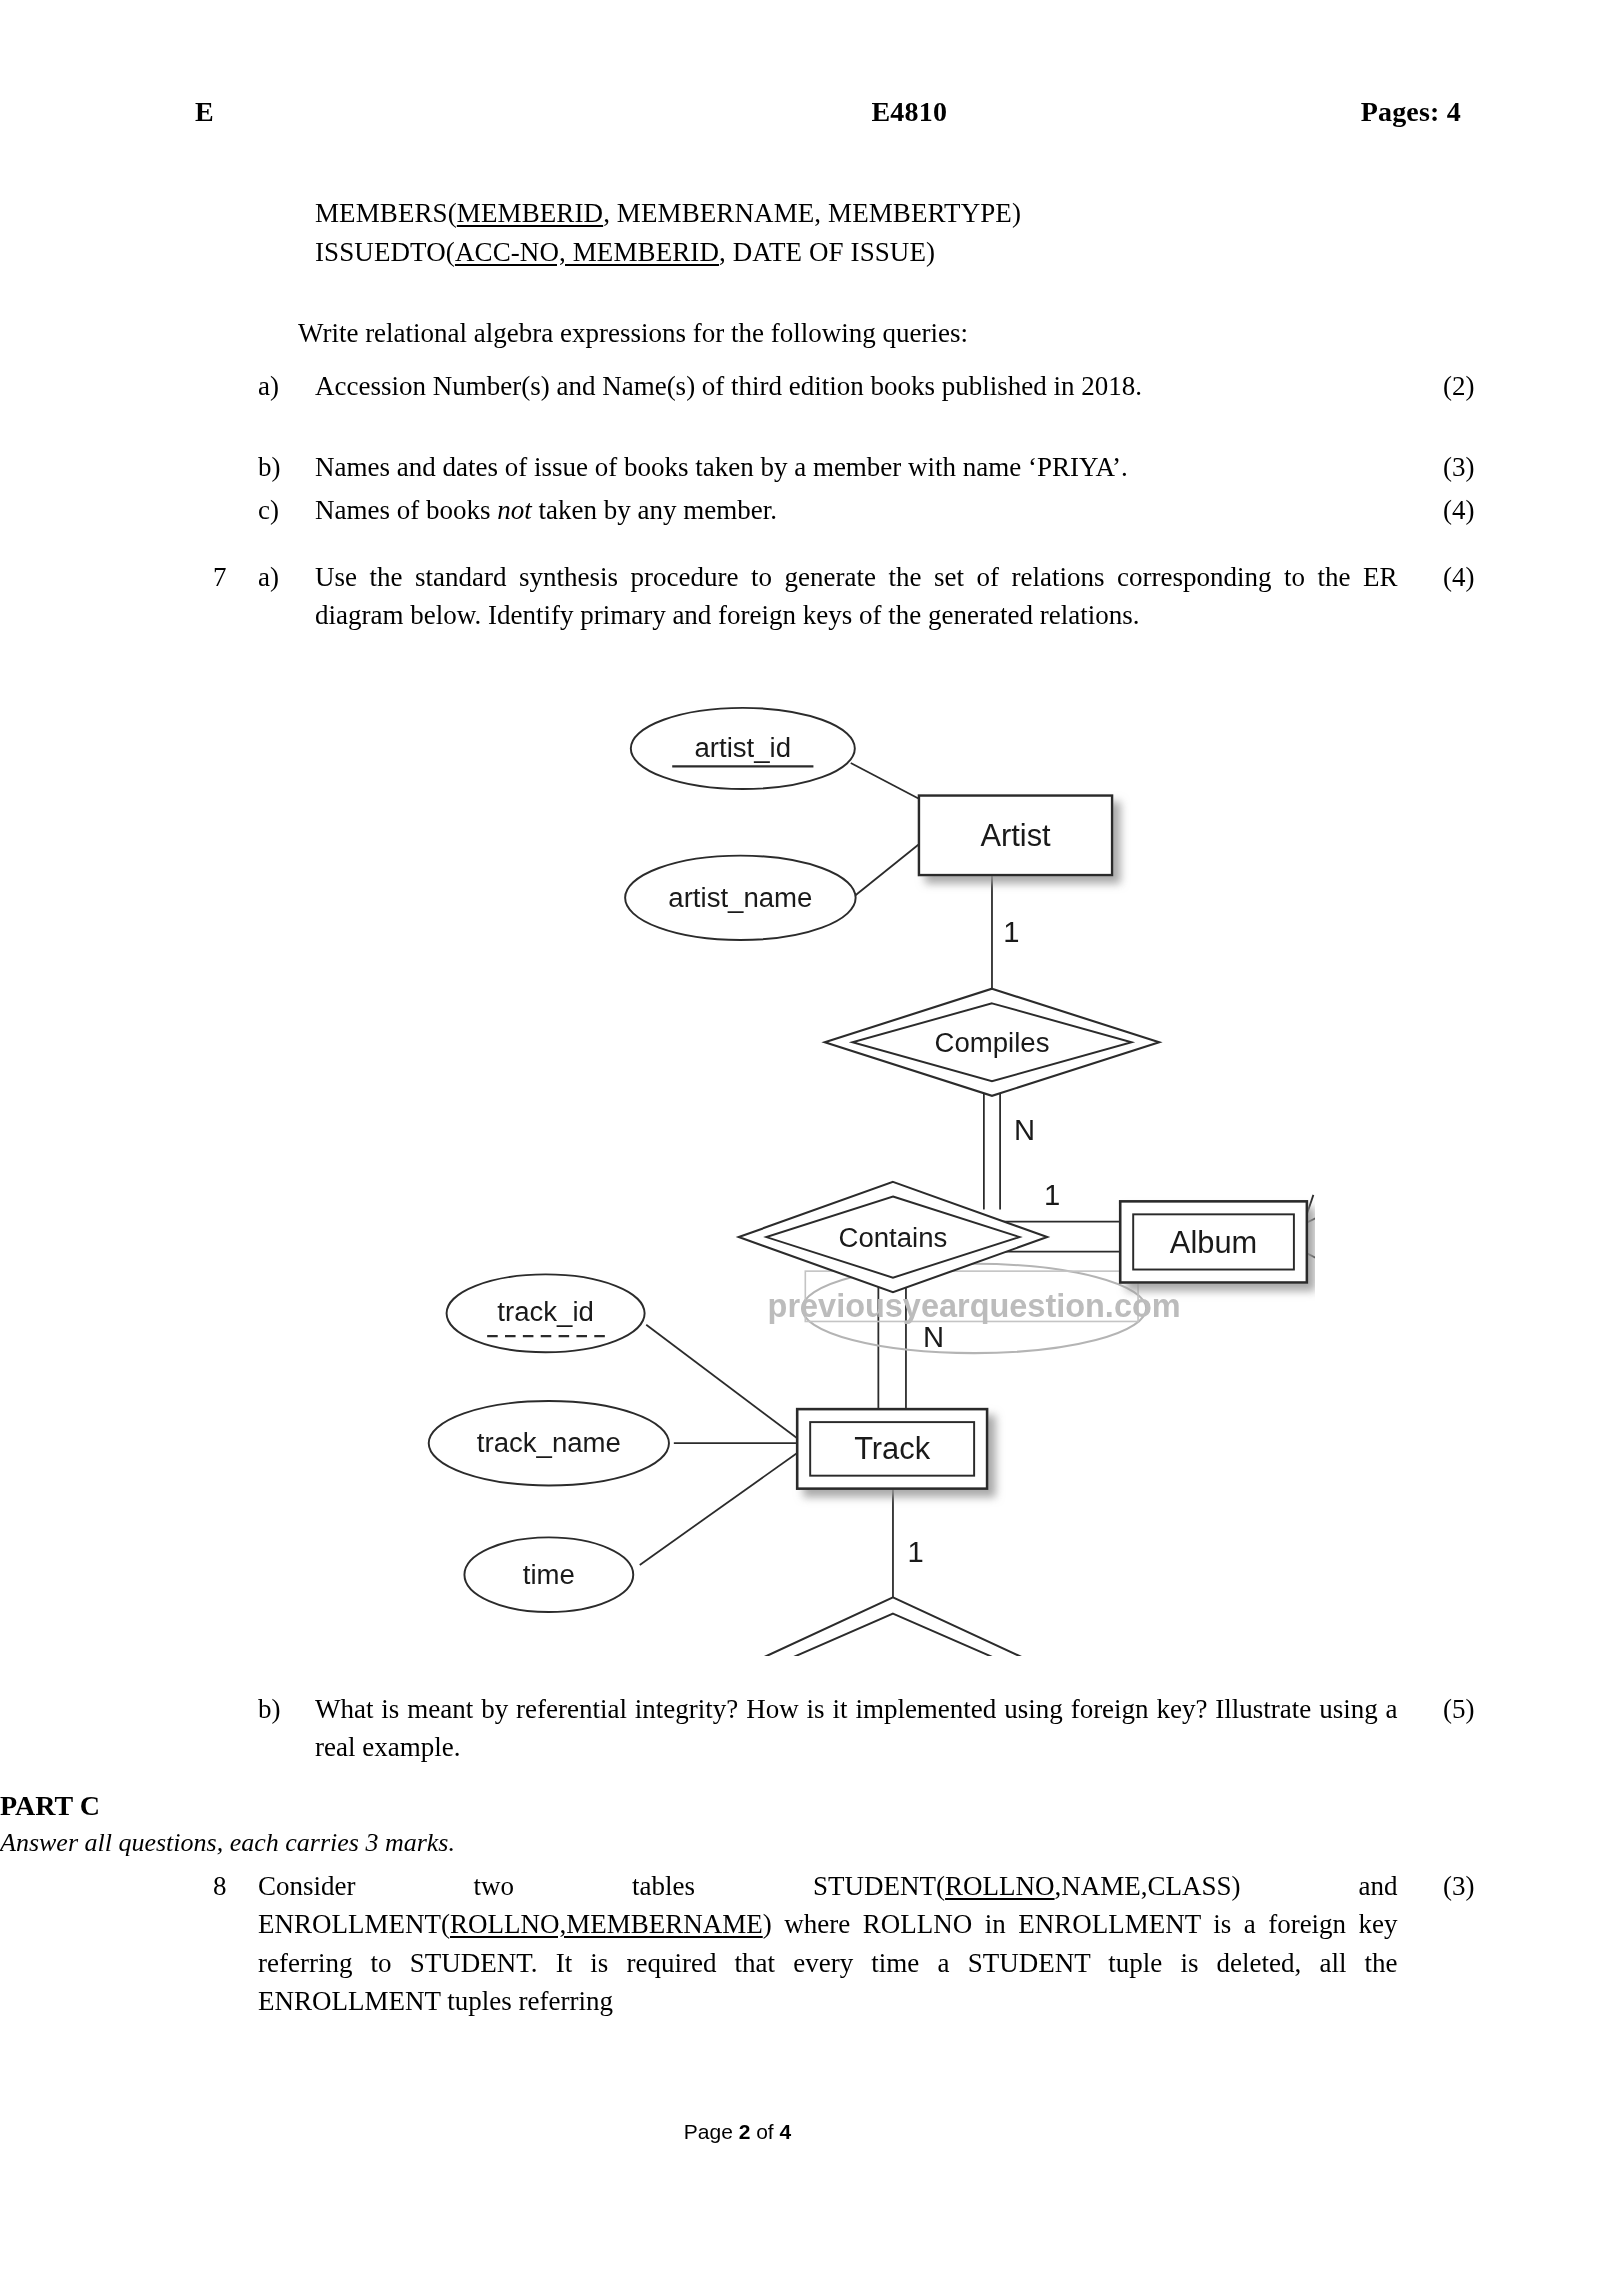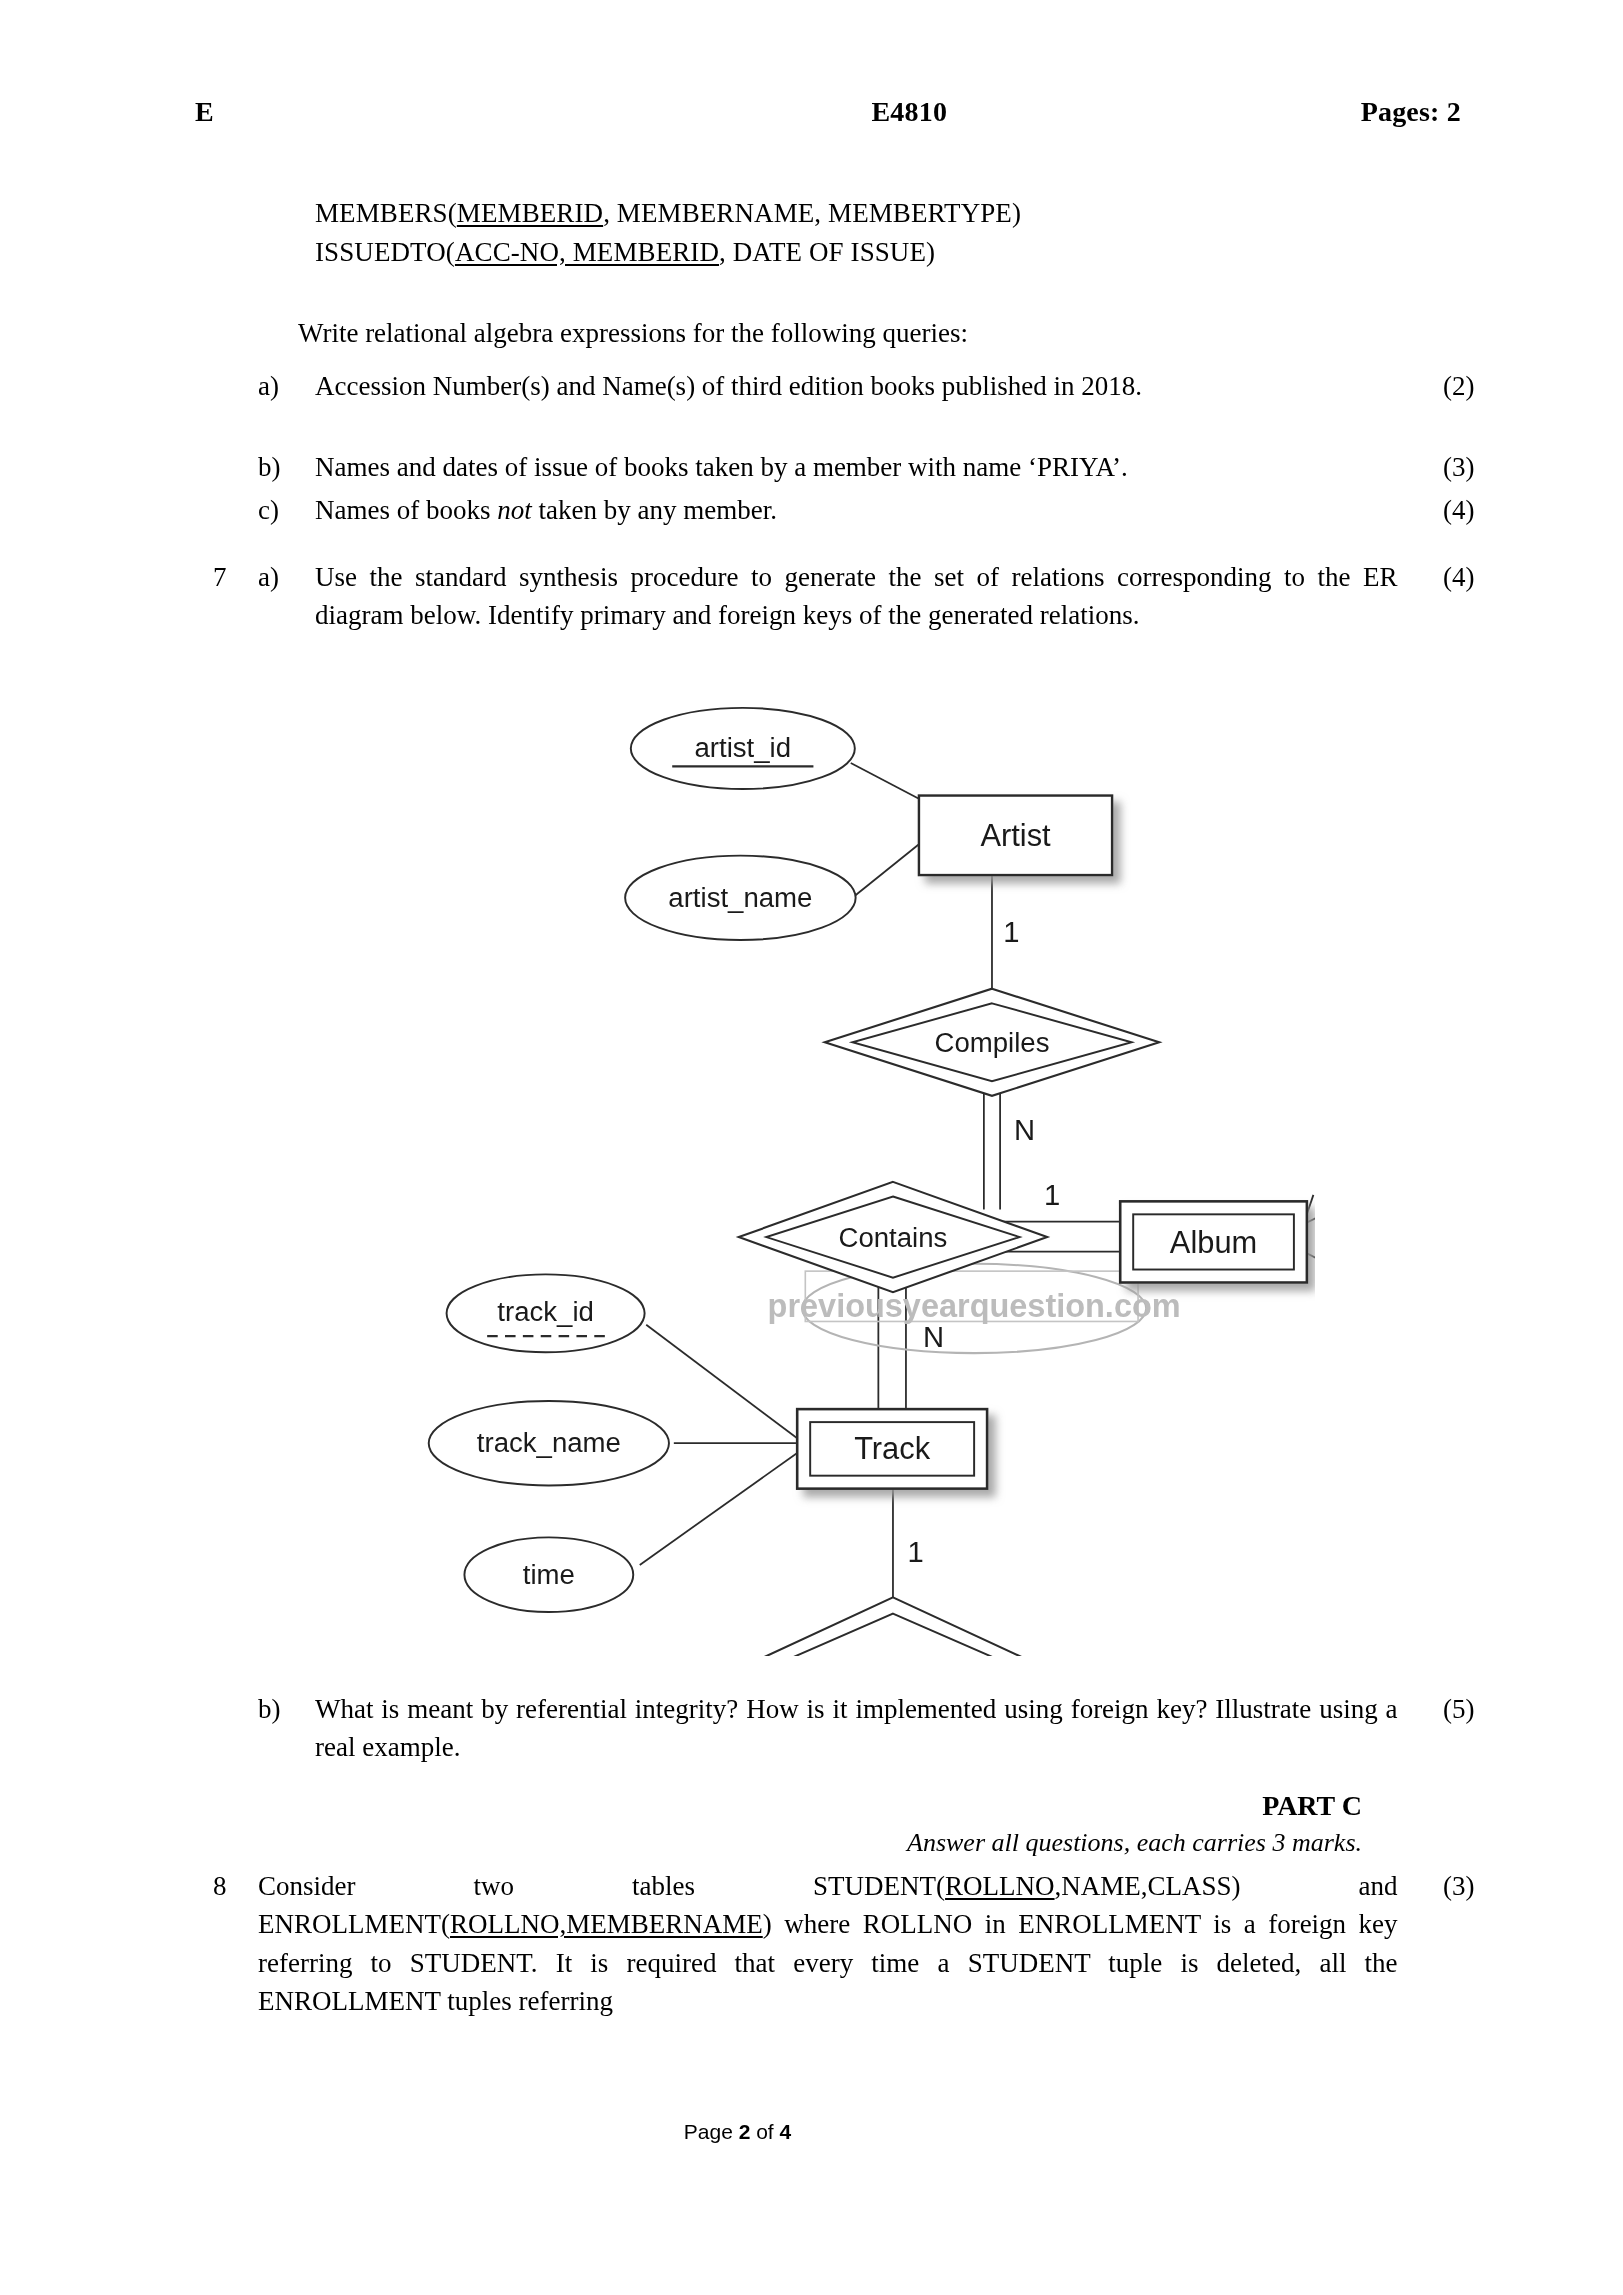--- a/index.html
+++ b/index.html
@@ -92,21 +92,21 @@
     text-align: justify;
     padding-right: 34px;
   }
   em.ital { font-style: italic; }
 
   
   .partc {
     position: absolute;
     left: 0;
     width: 1362px;
-    text-align: right;
+    text-align: left;
   }
   #partc-title {
     top: 1790px;
     font-size: 28px;
     font-weight: bold;
   }
   #partc-sub {
     top: 1828px;
     font-size: 26px;
     font-weight: normal;
@@ -140,21 +140,21 @@
   }
 </style>
 </head>
 <body>
 
 <div id="page">
 
   <div class="hdr">
     <span>E</span>
     <span class="hdr-code">E4810</span>
-    <span class="hdr-pages">Pages: 2</span>
+    <span class="hdr-pages">Pages: 4</span>
   </div>
 
   <div class="schema" id="schema1"><span>MEMBERS(</span><span class="pk">MEMBERID</span><span>, MEMBERNAME, MEMBERTYPE)</span></div>
 
   <div class="schema" id="schema2"><span>ISSUEDTO(</span><span class="pk">ACC-NO, MEMBERID</span><span>, DATE OF ISSUE)</span></div>
 
   <div class="lead">Write relational algebra expressions for the following queries:</div>
 
   <div class="qrow" style="top:367px;">
     <span class="qnum"></span>

